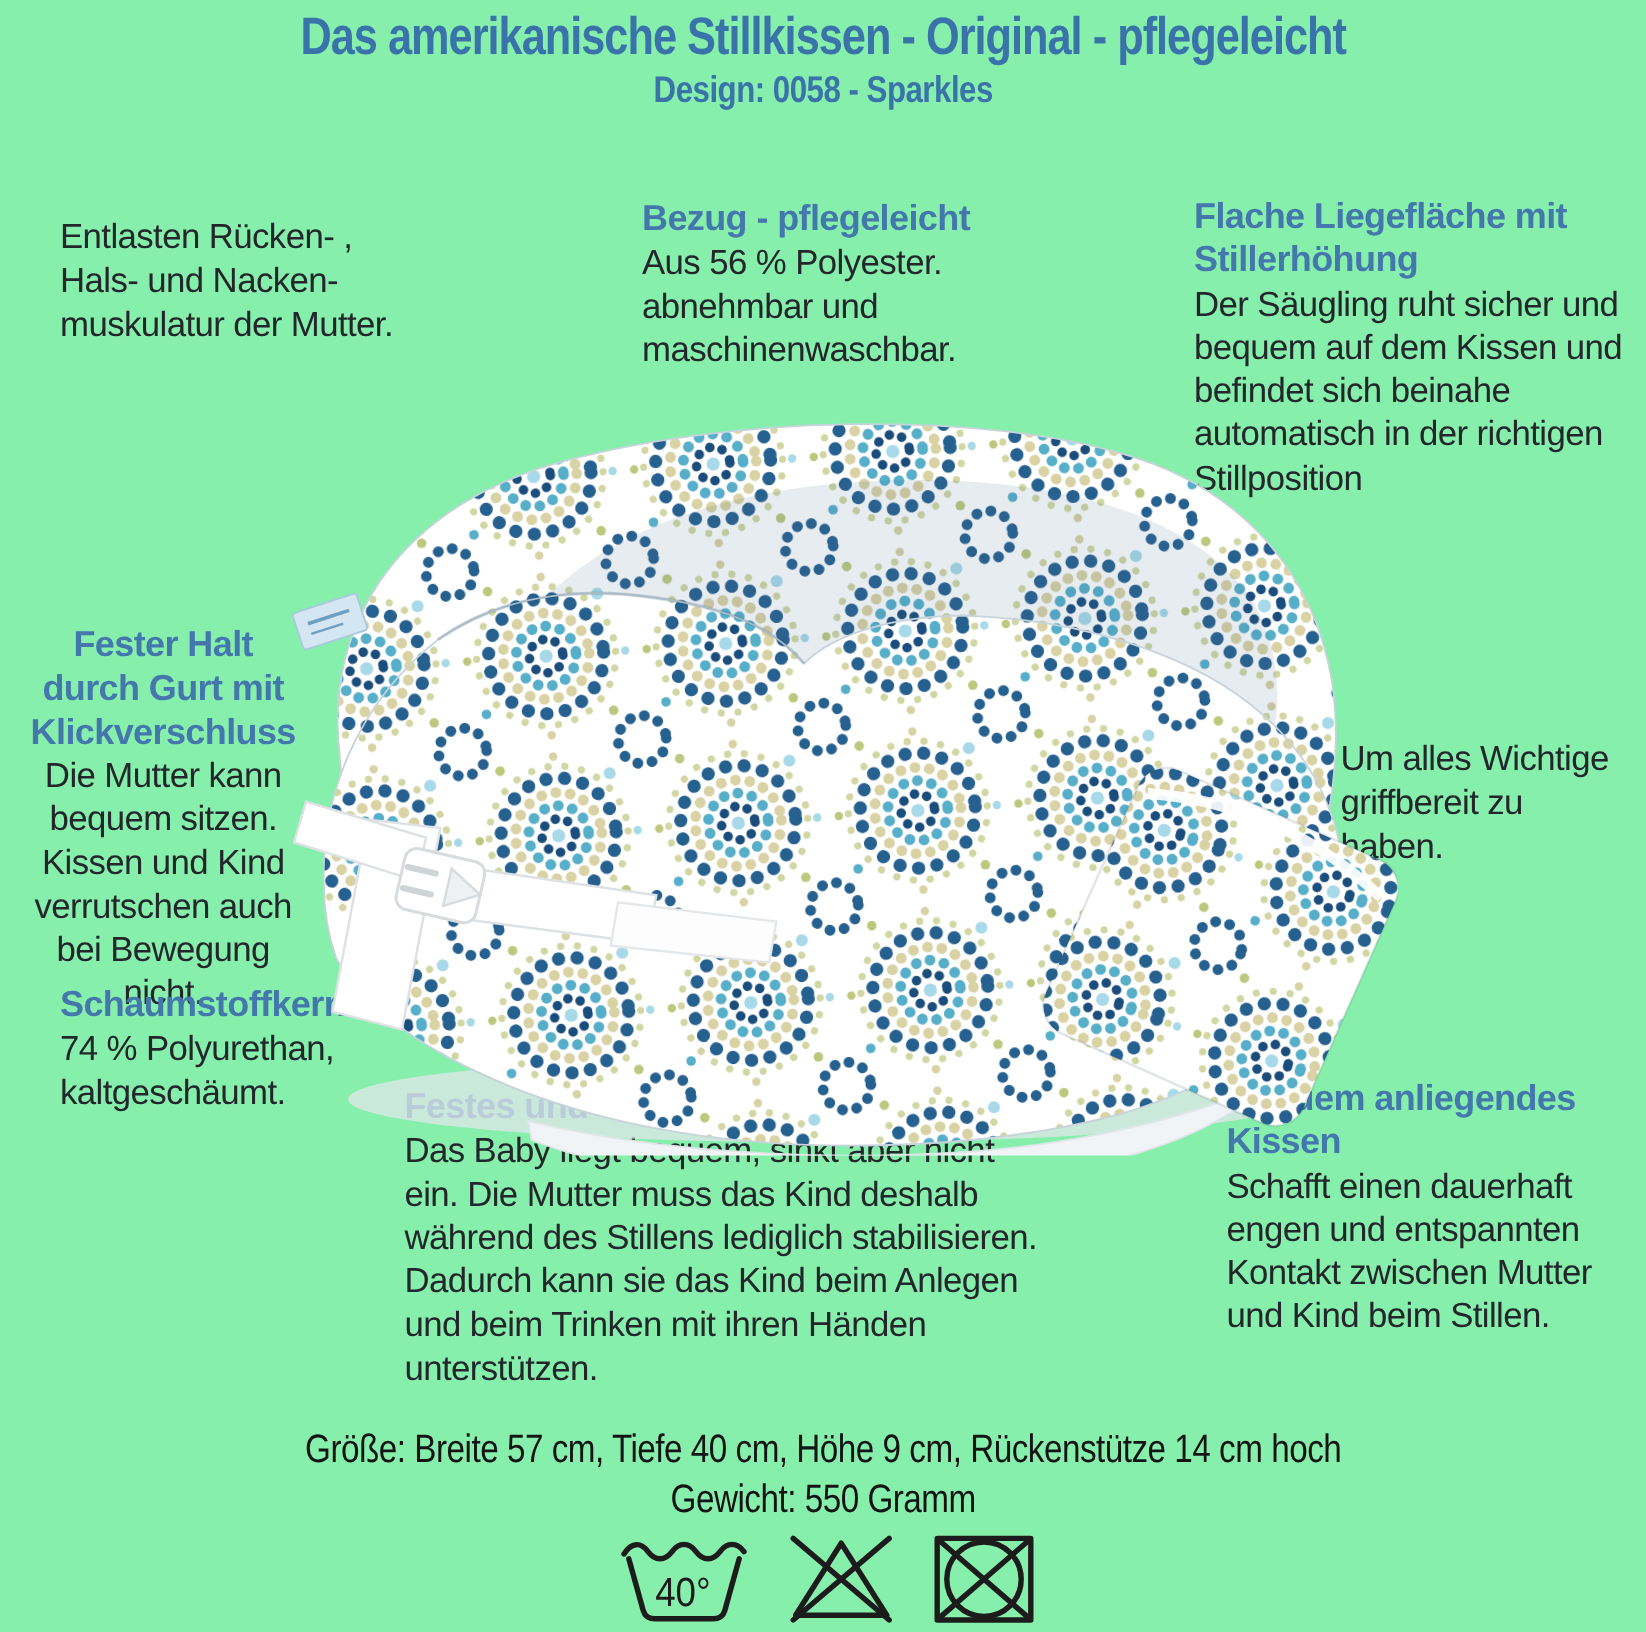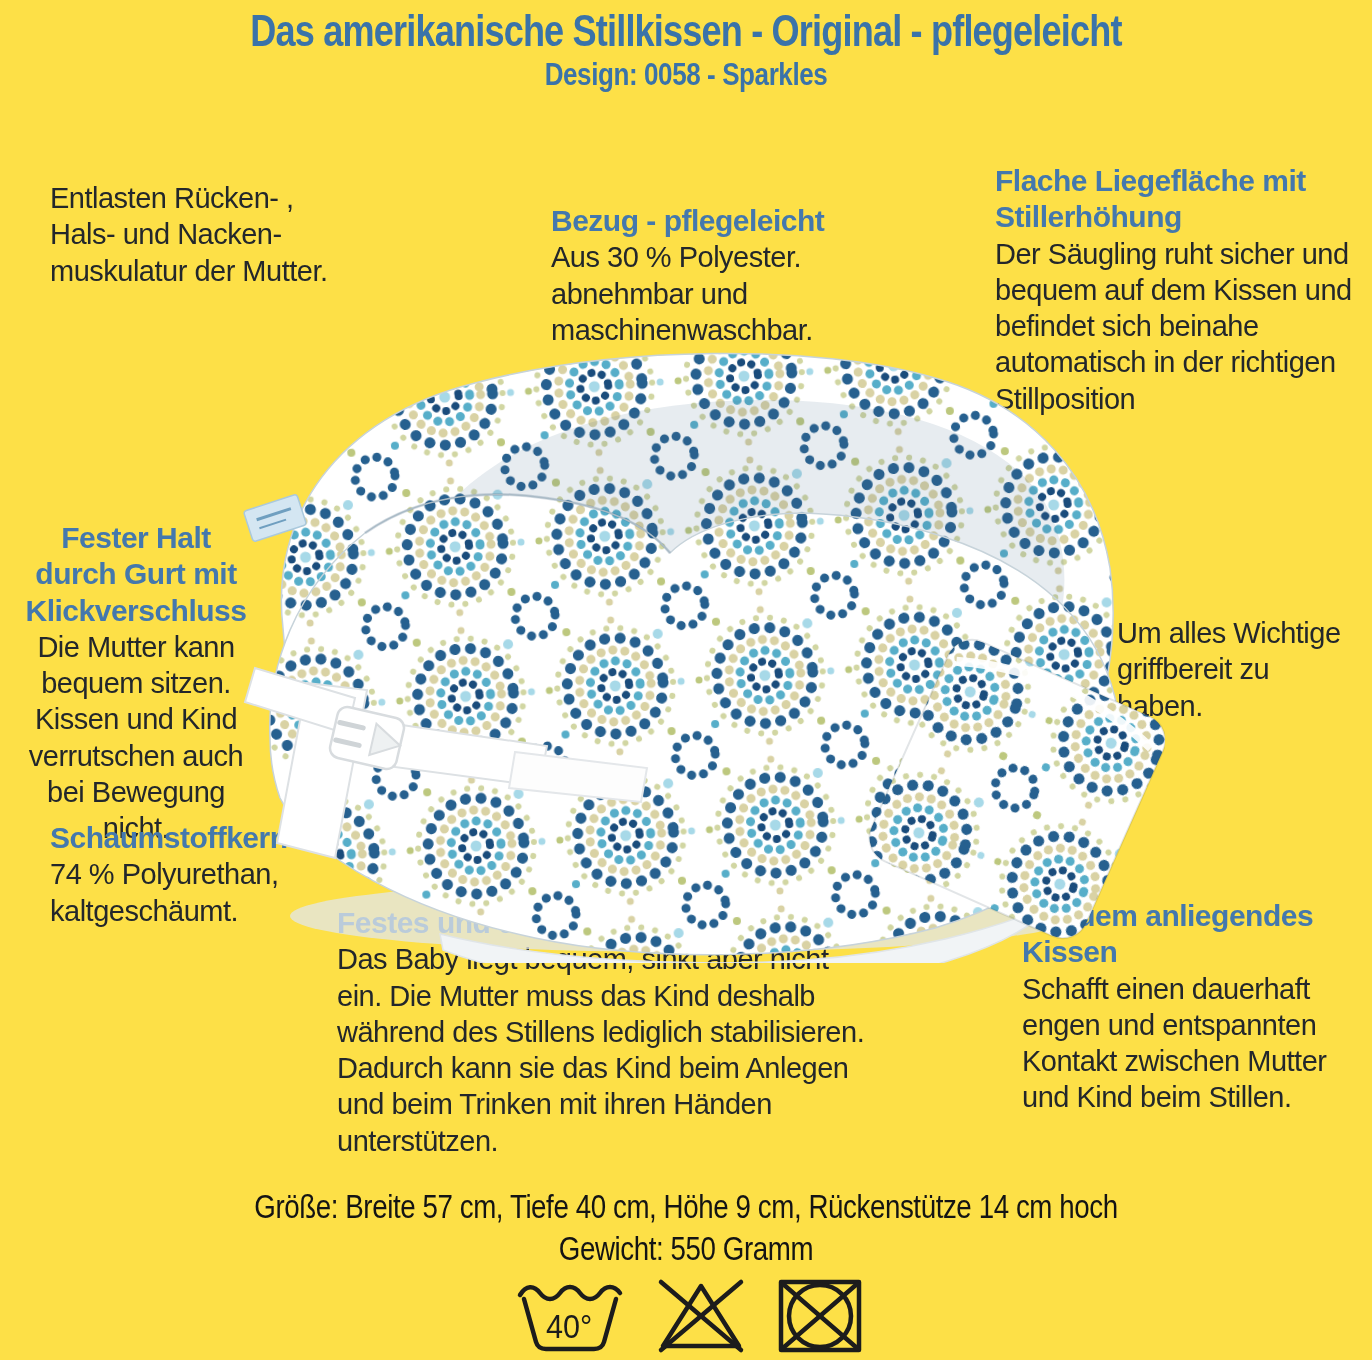--- a/index.html
+++ b/index.html
@@ -1,17 +1,17 @@
 <!DOCTYPE html>
 <html><head>
 <meta charset="utf-8">
 <style>
   html,body{margin:0;padding:0;background:#fff;}
   body{width:1372px;height:1360px;font-family:"Liberation Sans",sans-serif;}
-  #canvas{position:relative;width:1372px;height:1360px;background:#fde047;overflow:hidden;}
+  #canvas{position:relative;width:1372px;height:1360px;background:#86efac;overflow:hidden;}
   .title-line1{position:absolute;top:6px;left:0;width:100%;text-align:center;
     font-size:44px;font-weight:bold;color:#3a73a9;transform:scaleX(.82);letter-spacing:-1px;}
   .title-line2{position:absolute;top:57px;left:0;width:100%;text-align:center;
     font-size:31px;font-weight:bold;color:#3a73a9;transform:scaleX(.84);letter-spacing:-.5px;}
   .block{position:absolute;}
   .block h3{margin:0;font-size:30px;line-height:1.21;font-weight:bold;color:#4478ad;
     white-space:pre-line;letter-spacing:-.5px;}
   .block p{margin:0;font-size:29px;line-height:1.25;color:#23272b;
     white-space:pre-line;letter-spacing:-.5px;}
   .spec-line{position:absolute;left:0;width:100%;text-align:center;font-size:33px;
@@ -26,23 +26,23 @@
 
   <div class="title-line1">Das amerikanische Stillkissen - Original - pflegeleicht</div>
   <div class="title-line2">Design: 0058 - Sparkles</div>
 
   <div class="block" style="left:50px;top:180px;width:330px;">
     <p>Entlasten Rücken- ,
 Hals- und Nacken-
 muskulatur der Mutter.</p>
   </div>
 
-  <div class="block" style="left:551px;top:165px;width:340px;margin-top:38px;">
+  <div class="block" style="left:535px;top:165px;width:340px;">
     <h3>Bezug - pflegeleicht</h3>
-    <p>Aus 30 % Polyester.
+    <p>Aus 56 % Polyester.
 abnehmbar und
 maschinenwaschbar.</p>
   </div>
 
   <div class="block" style="left:995px;top:163px;width:380px;">
     <h3>Flache Liegefläche mit
 Stillerhöhung</h3>
     <p>Der Säugling ruht sicher und
 bequem auf dem Kissen und
 befindet sich beinahe

